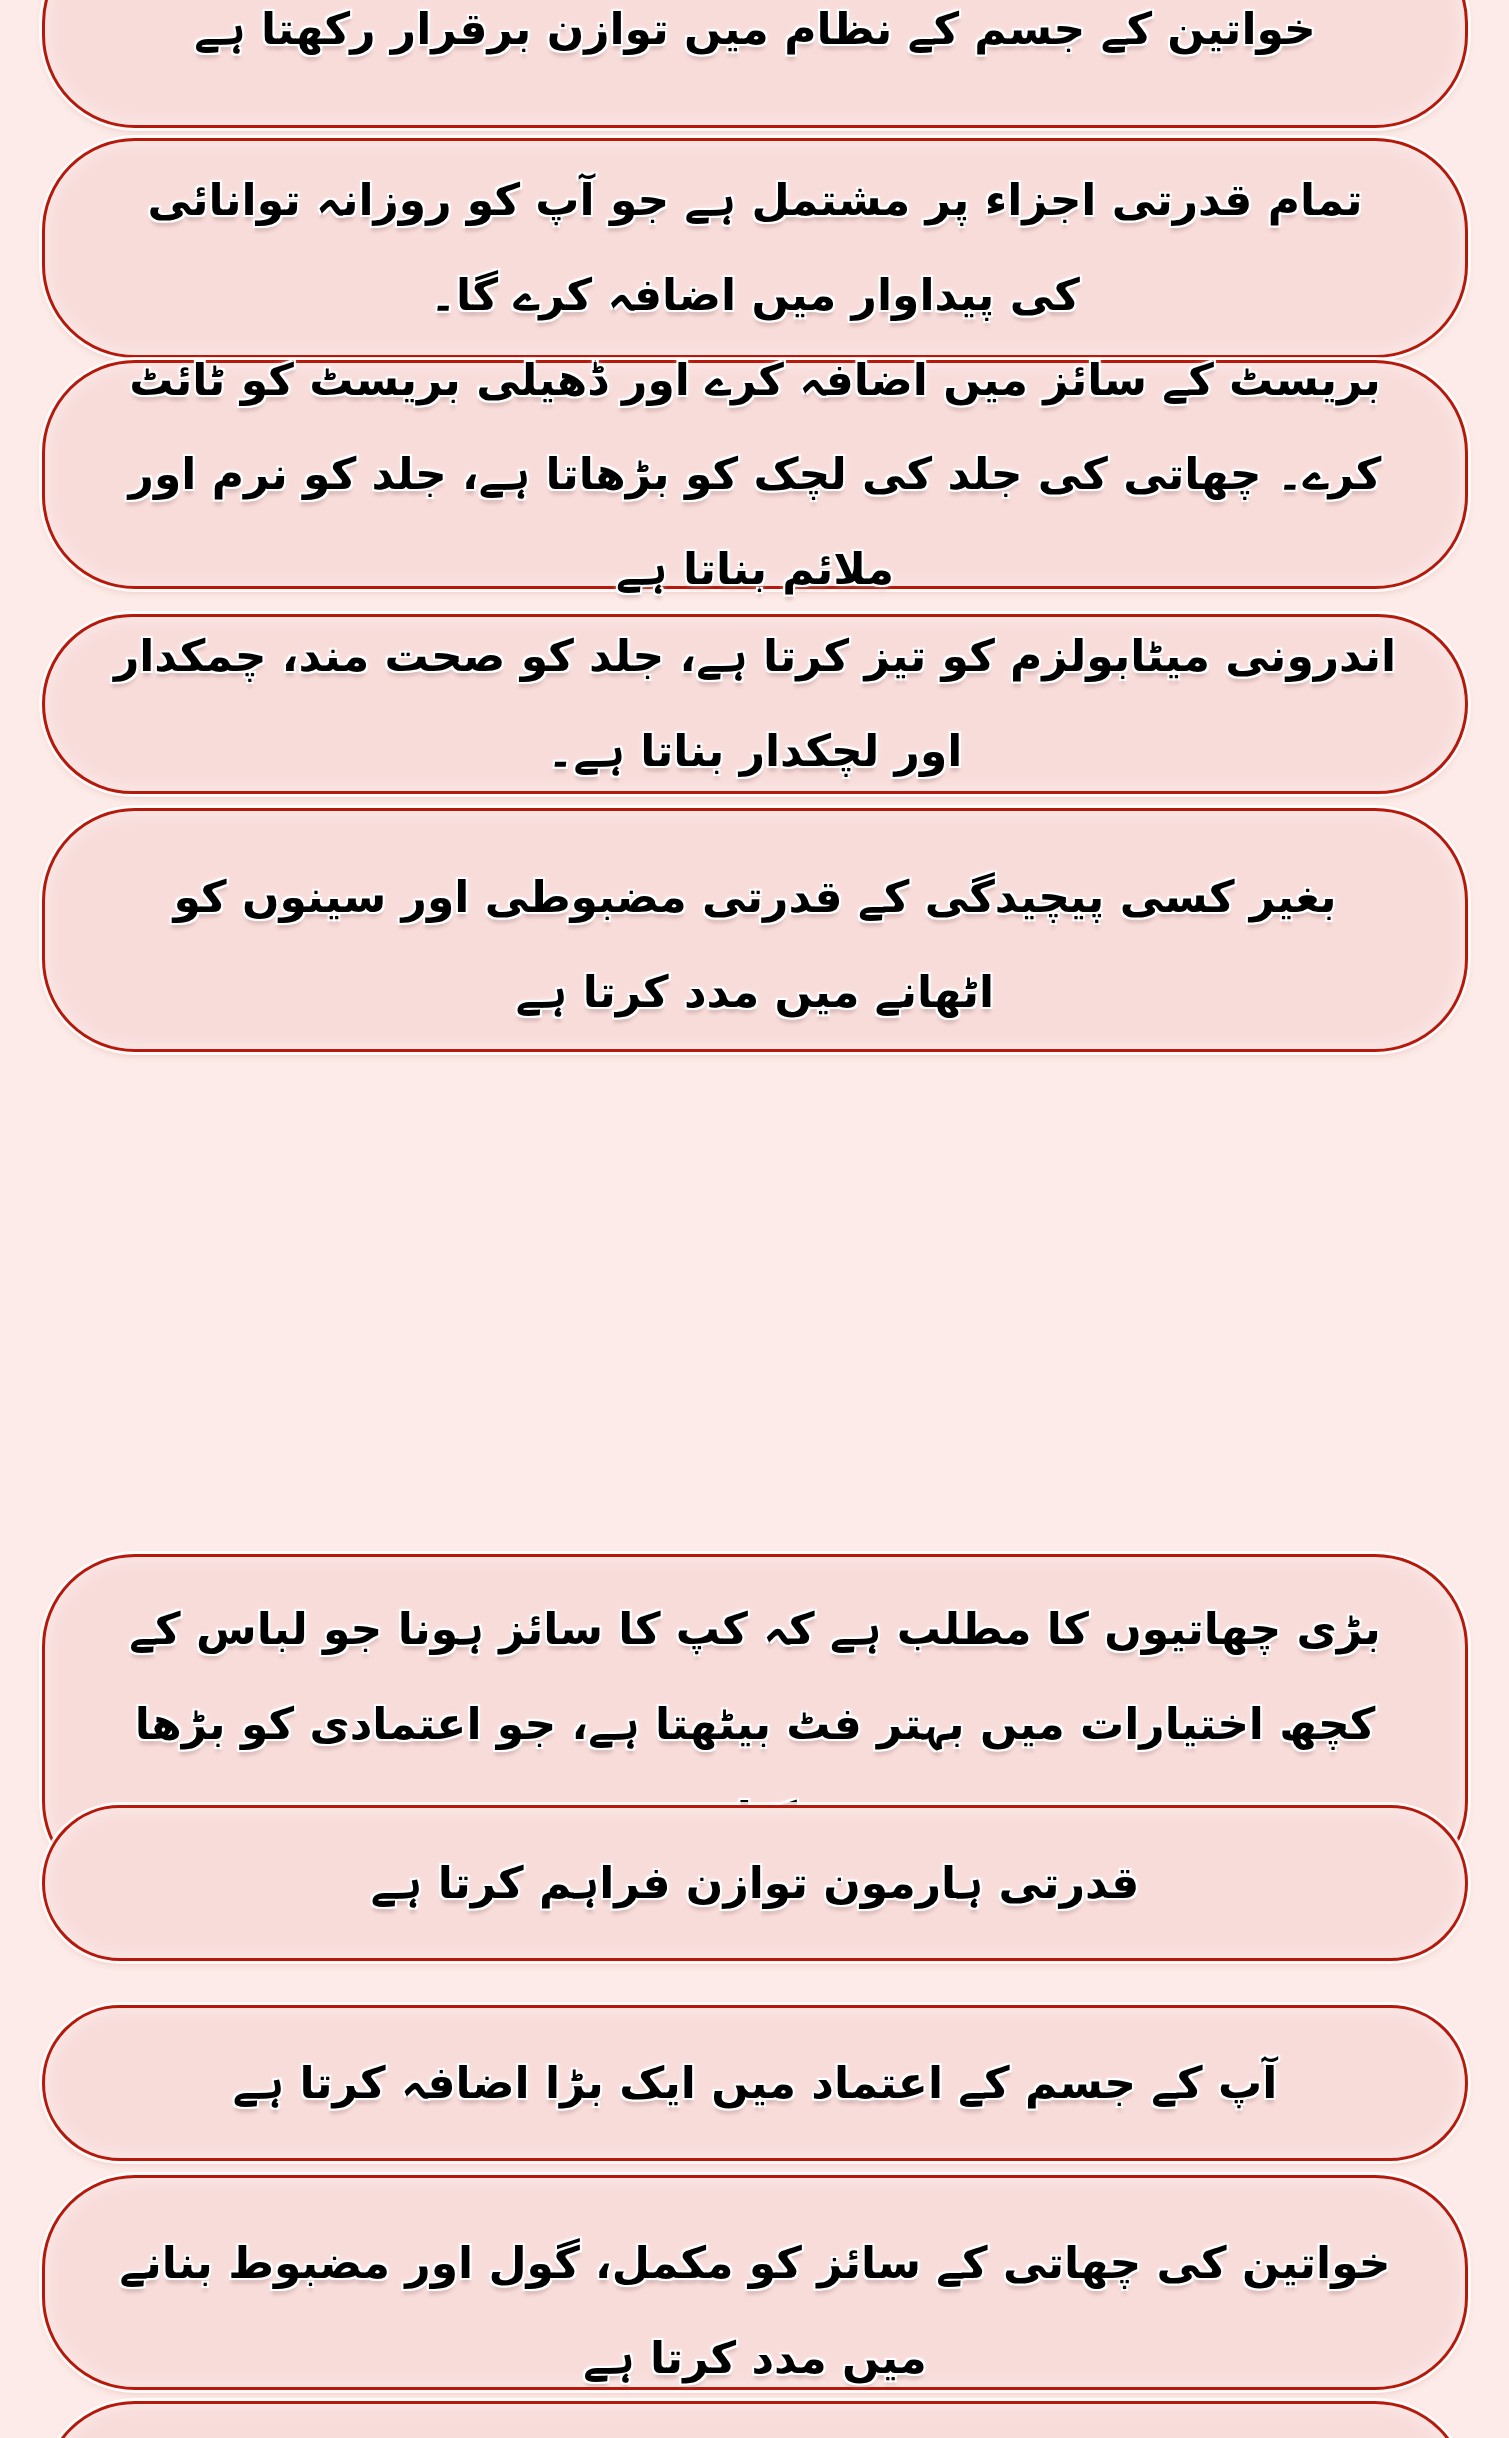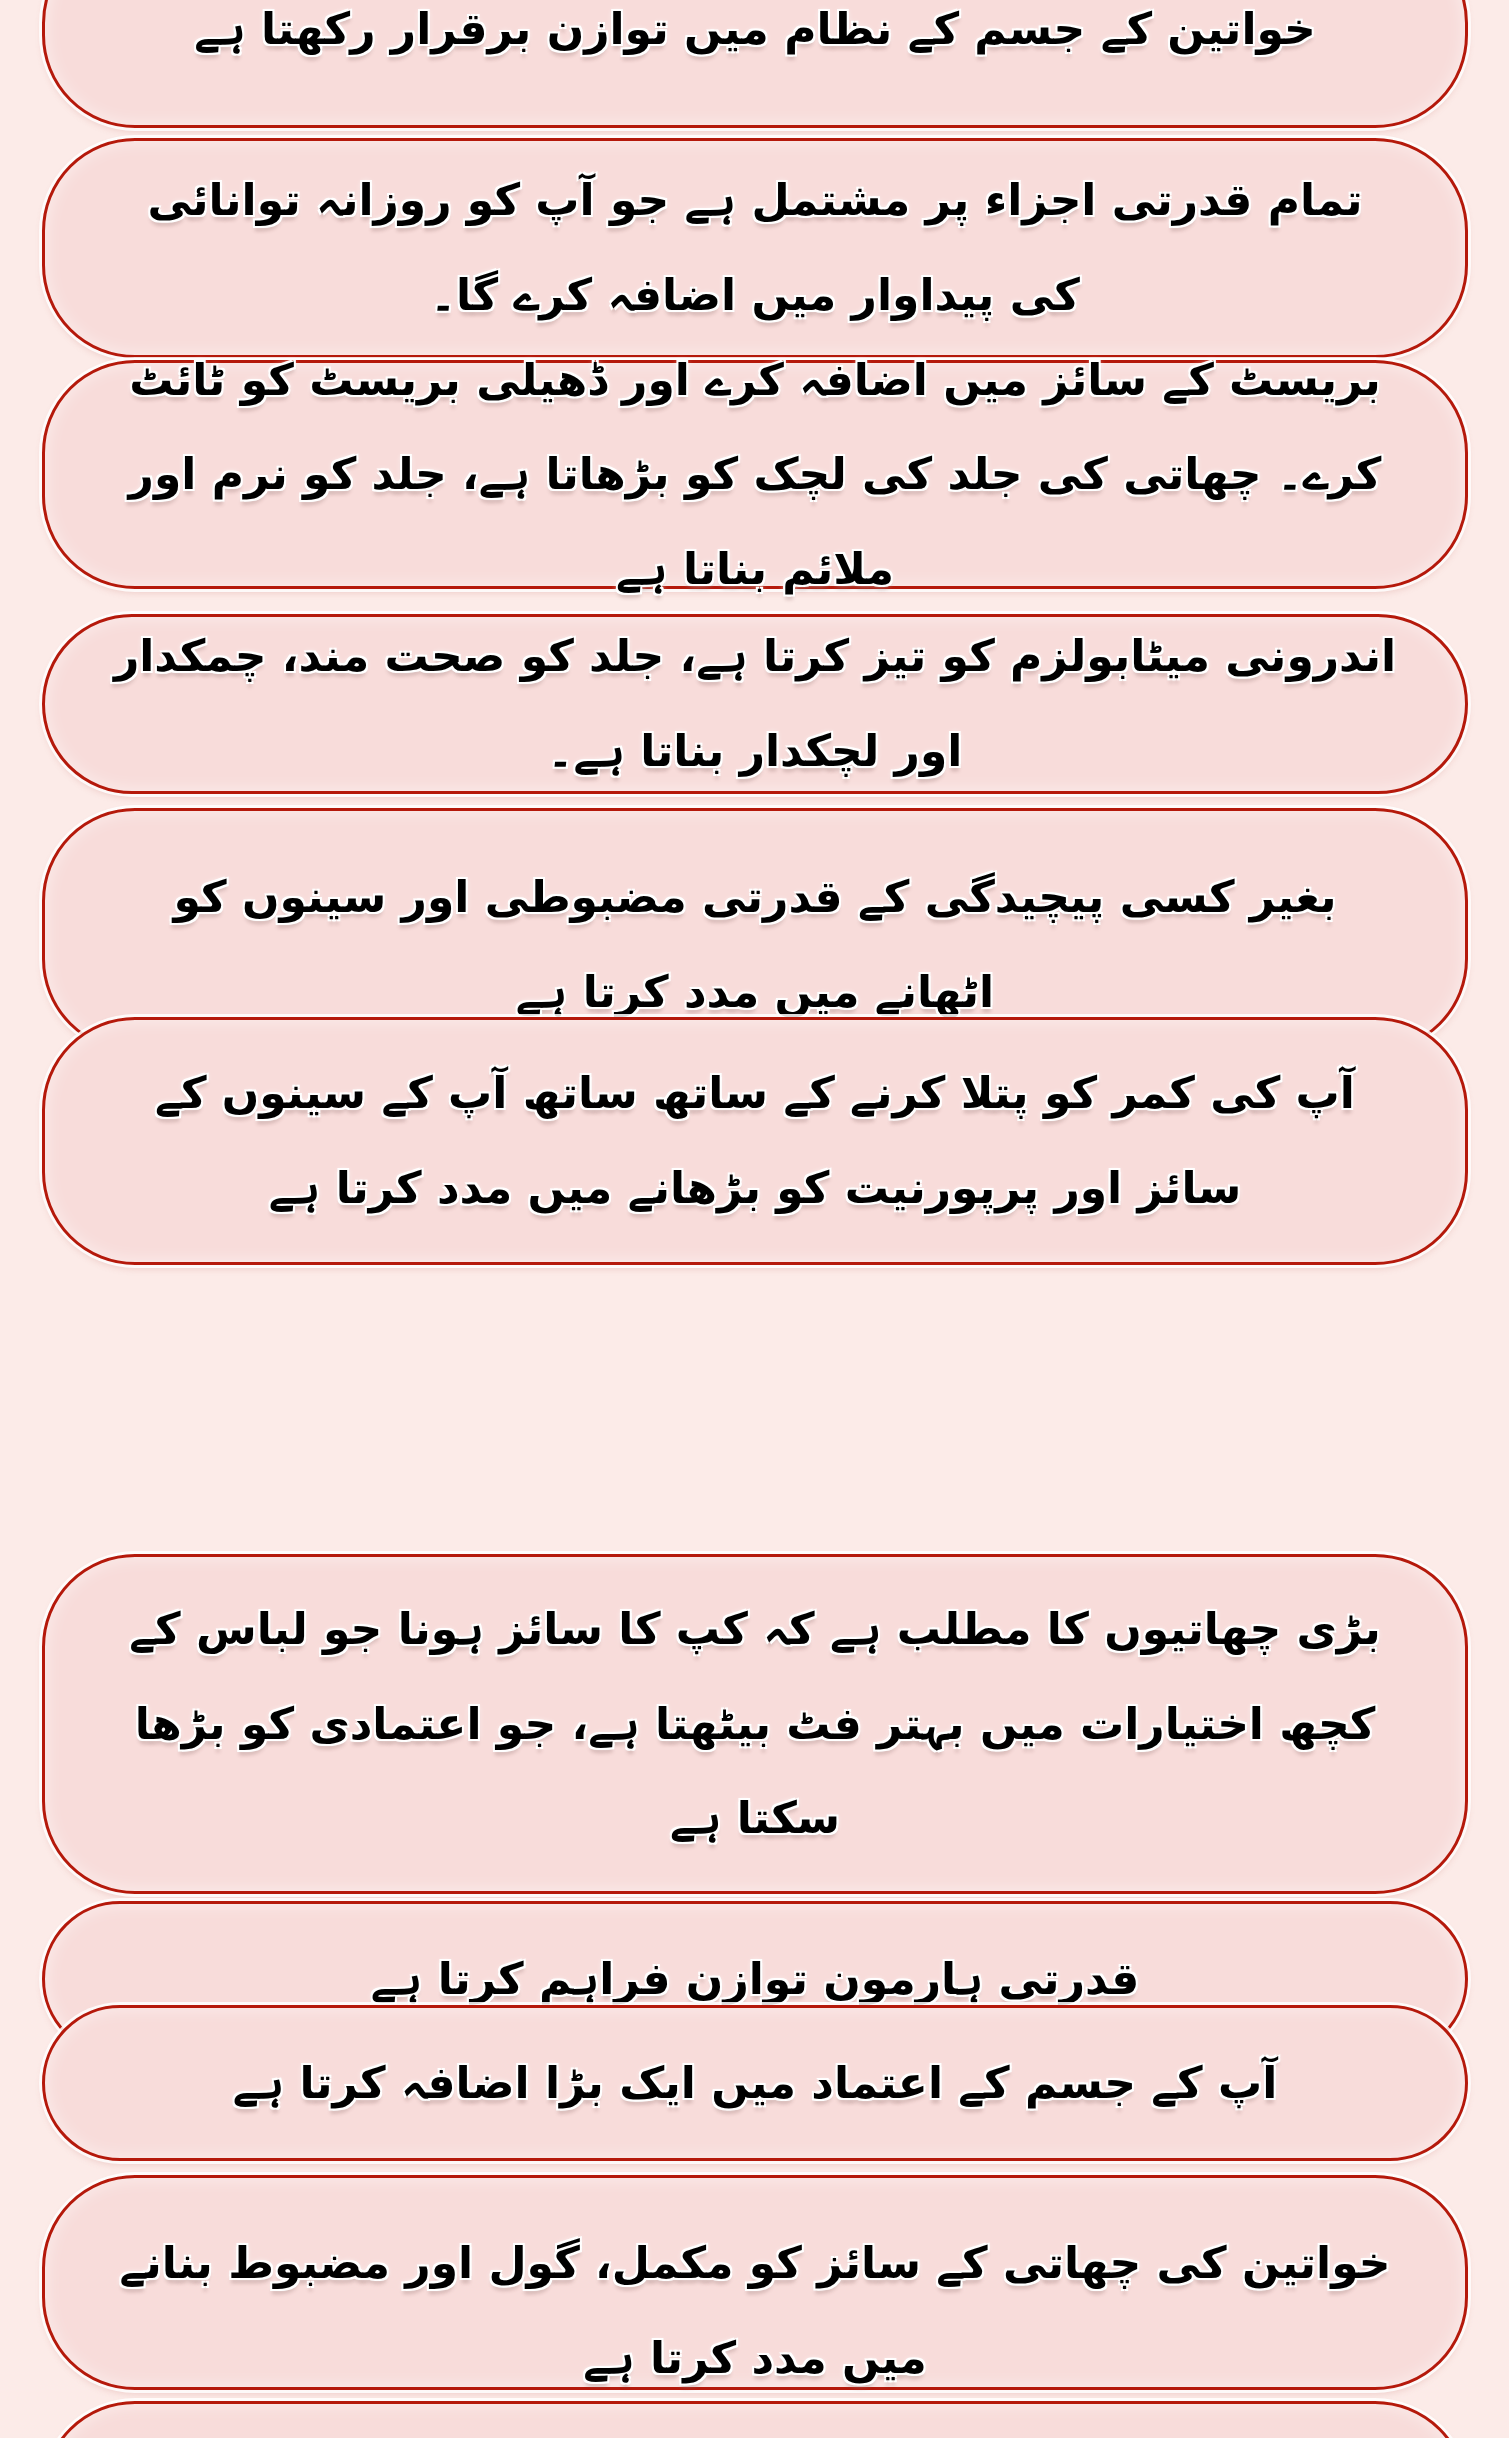--- a/index.html
+++ b/index.html
@@ -49,21 +49,21 @@
   }
   
   .b1  { top: -70px;  height: 198px; }
   .b2  { top: 138px;  height: 220px; }
   .b3  { top: 360px;  height: 229px; }
   .b4  { top: 614px;  height: 180px; }
   .b5  { top: 808px;  height: 244px; align-items: flex-end; padding-top: 37px; }
   .b6  { top: 1017px; height: 248px; }
   .b7  { top: 1281px; height: 252px; }
   .b8  { top: 1554px; height: 340px; }
-  .b9  { top: 1901px; height: 156px; }
+  .b9  { top: 1805px; height: 156px; }
   .b10 { top: 2005px; height: 156px; }
   .b11 { top: 2175px; height: 215px; align-items: flex-start; padding-top: 38px; }
   .b12 { top: 2401px; height: 205px; }
 </style>
 </head>
 <body>
 
 <div class="page">
 
   <div class="pill b1">
@@ -79,23 +79,20 @@
   </div>
 
   <div class="pill b4">
     <div class="txt">اندرونی میٹابولزم کو تیز کرتا ہے، جلد کو صحت مند، چمکدار اور لچکدار بناتا ہے۔</div>
   </div>
 
   <div class="pill b5">
     <div class="txt">بغیر کسی پیچیدگی کے قدرتی مضبوطی اور سینوں کو اٹھانے میں مدد کرتا ہے</div>
   </div>
 
-  <div class="pill b6">
-    <div class="txt">آپ کی کمر کو پتلا کرنے کے ساتھ ساتھ آپ کے سینوں کے سائز اور پرپورنیت کو بڑھانے میں مدد کرتا ہے</div>
-  </div>
 
 
   <div class="pill b8">
     <div class="txt">بڑی چھاتیوں کا مطلب ہے کہ کپ کا سائز ہونا جو لباس کے کچھ اختیارات میں بہتر فٹ بیٹھتا ہے، جو اعتمادی کو بڑھا سکتا ہے</div>
   </div>
 
   <div class="pill b9">
     <div class="txt">قدرتی ہارمون توازن فراہم کرتا ہے</div>
   </div>
 

